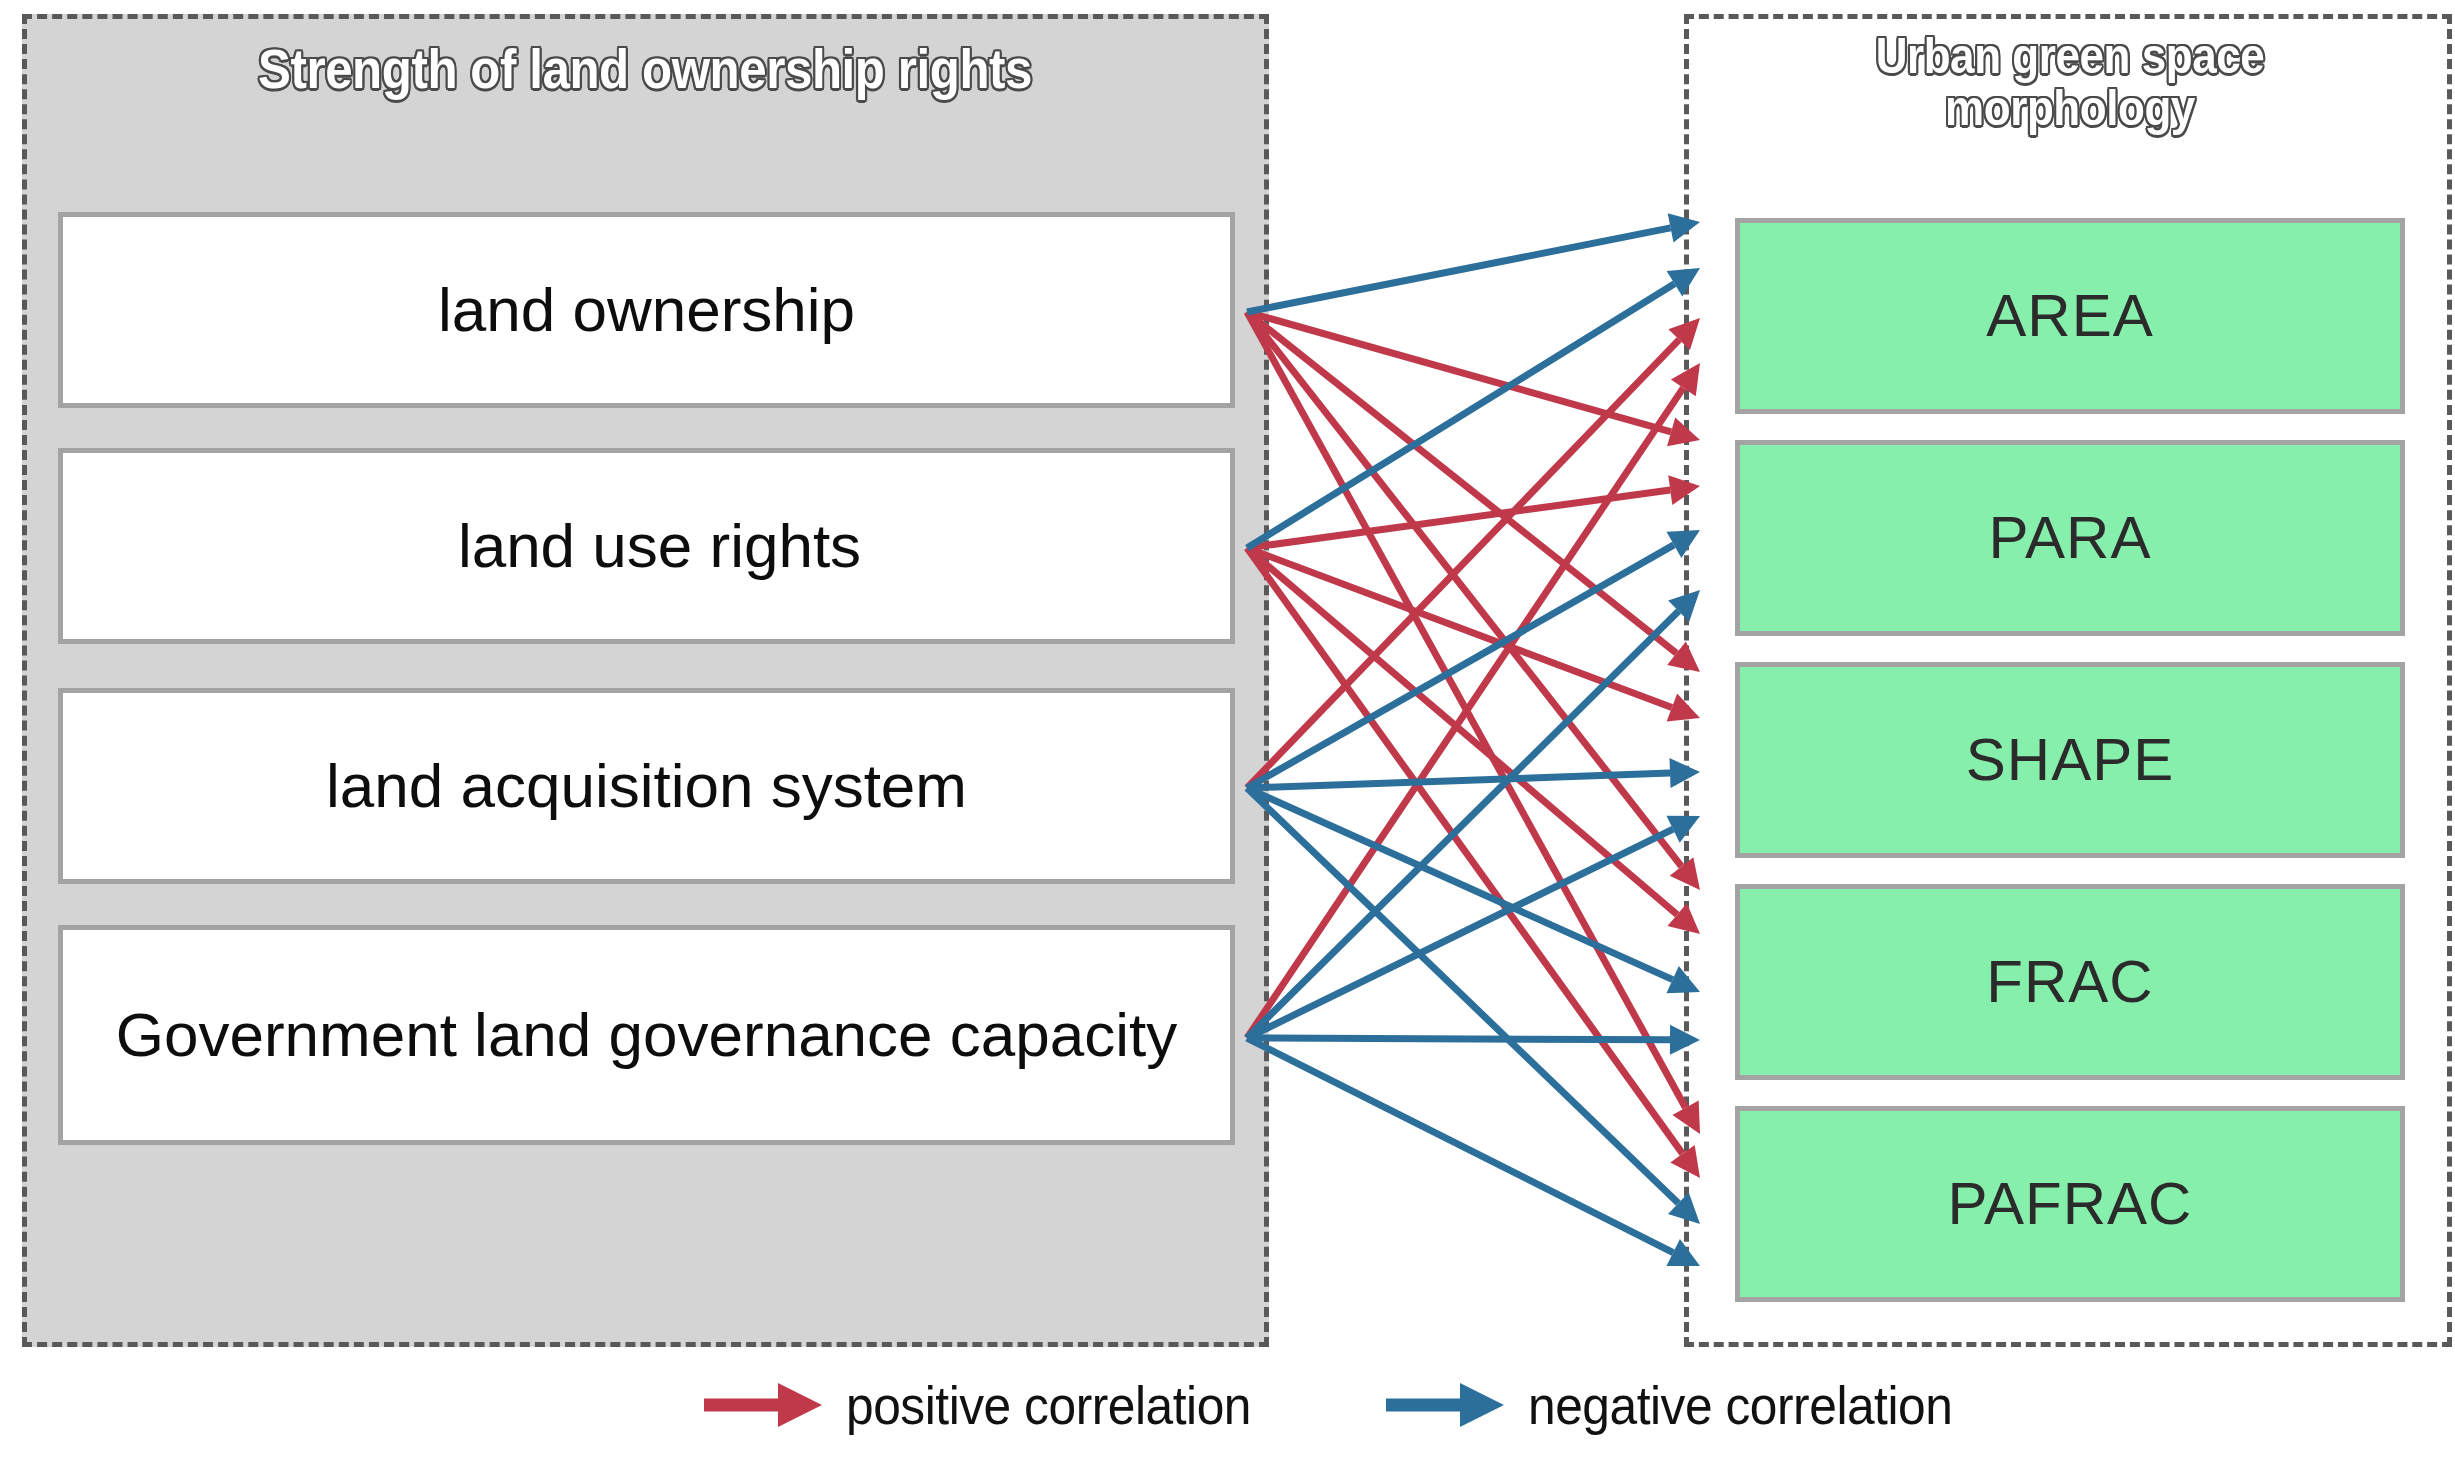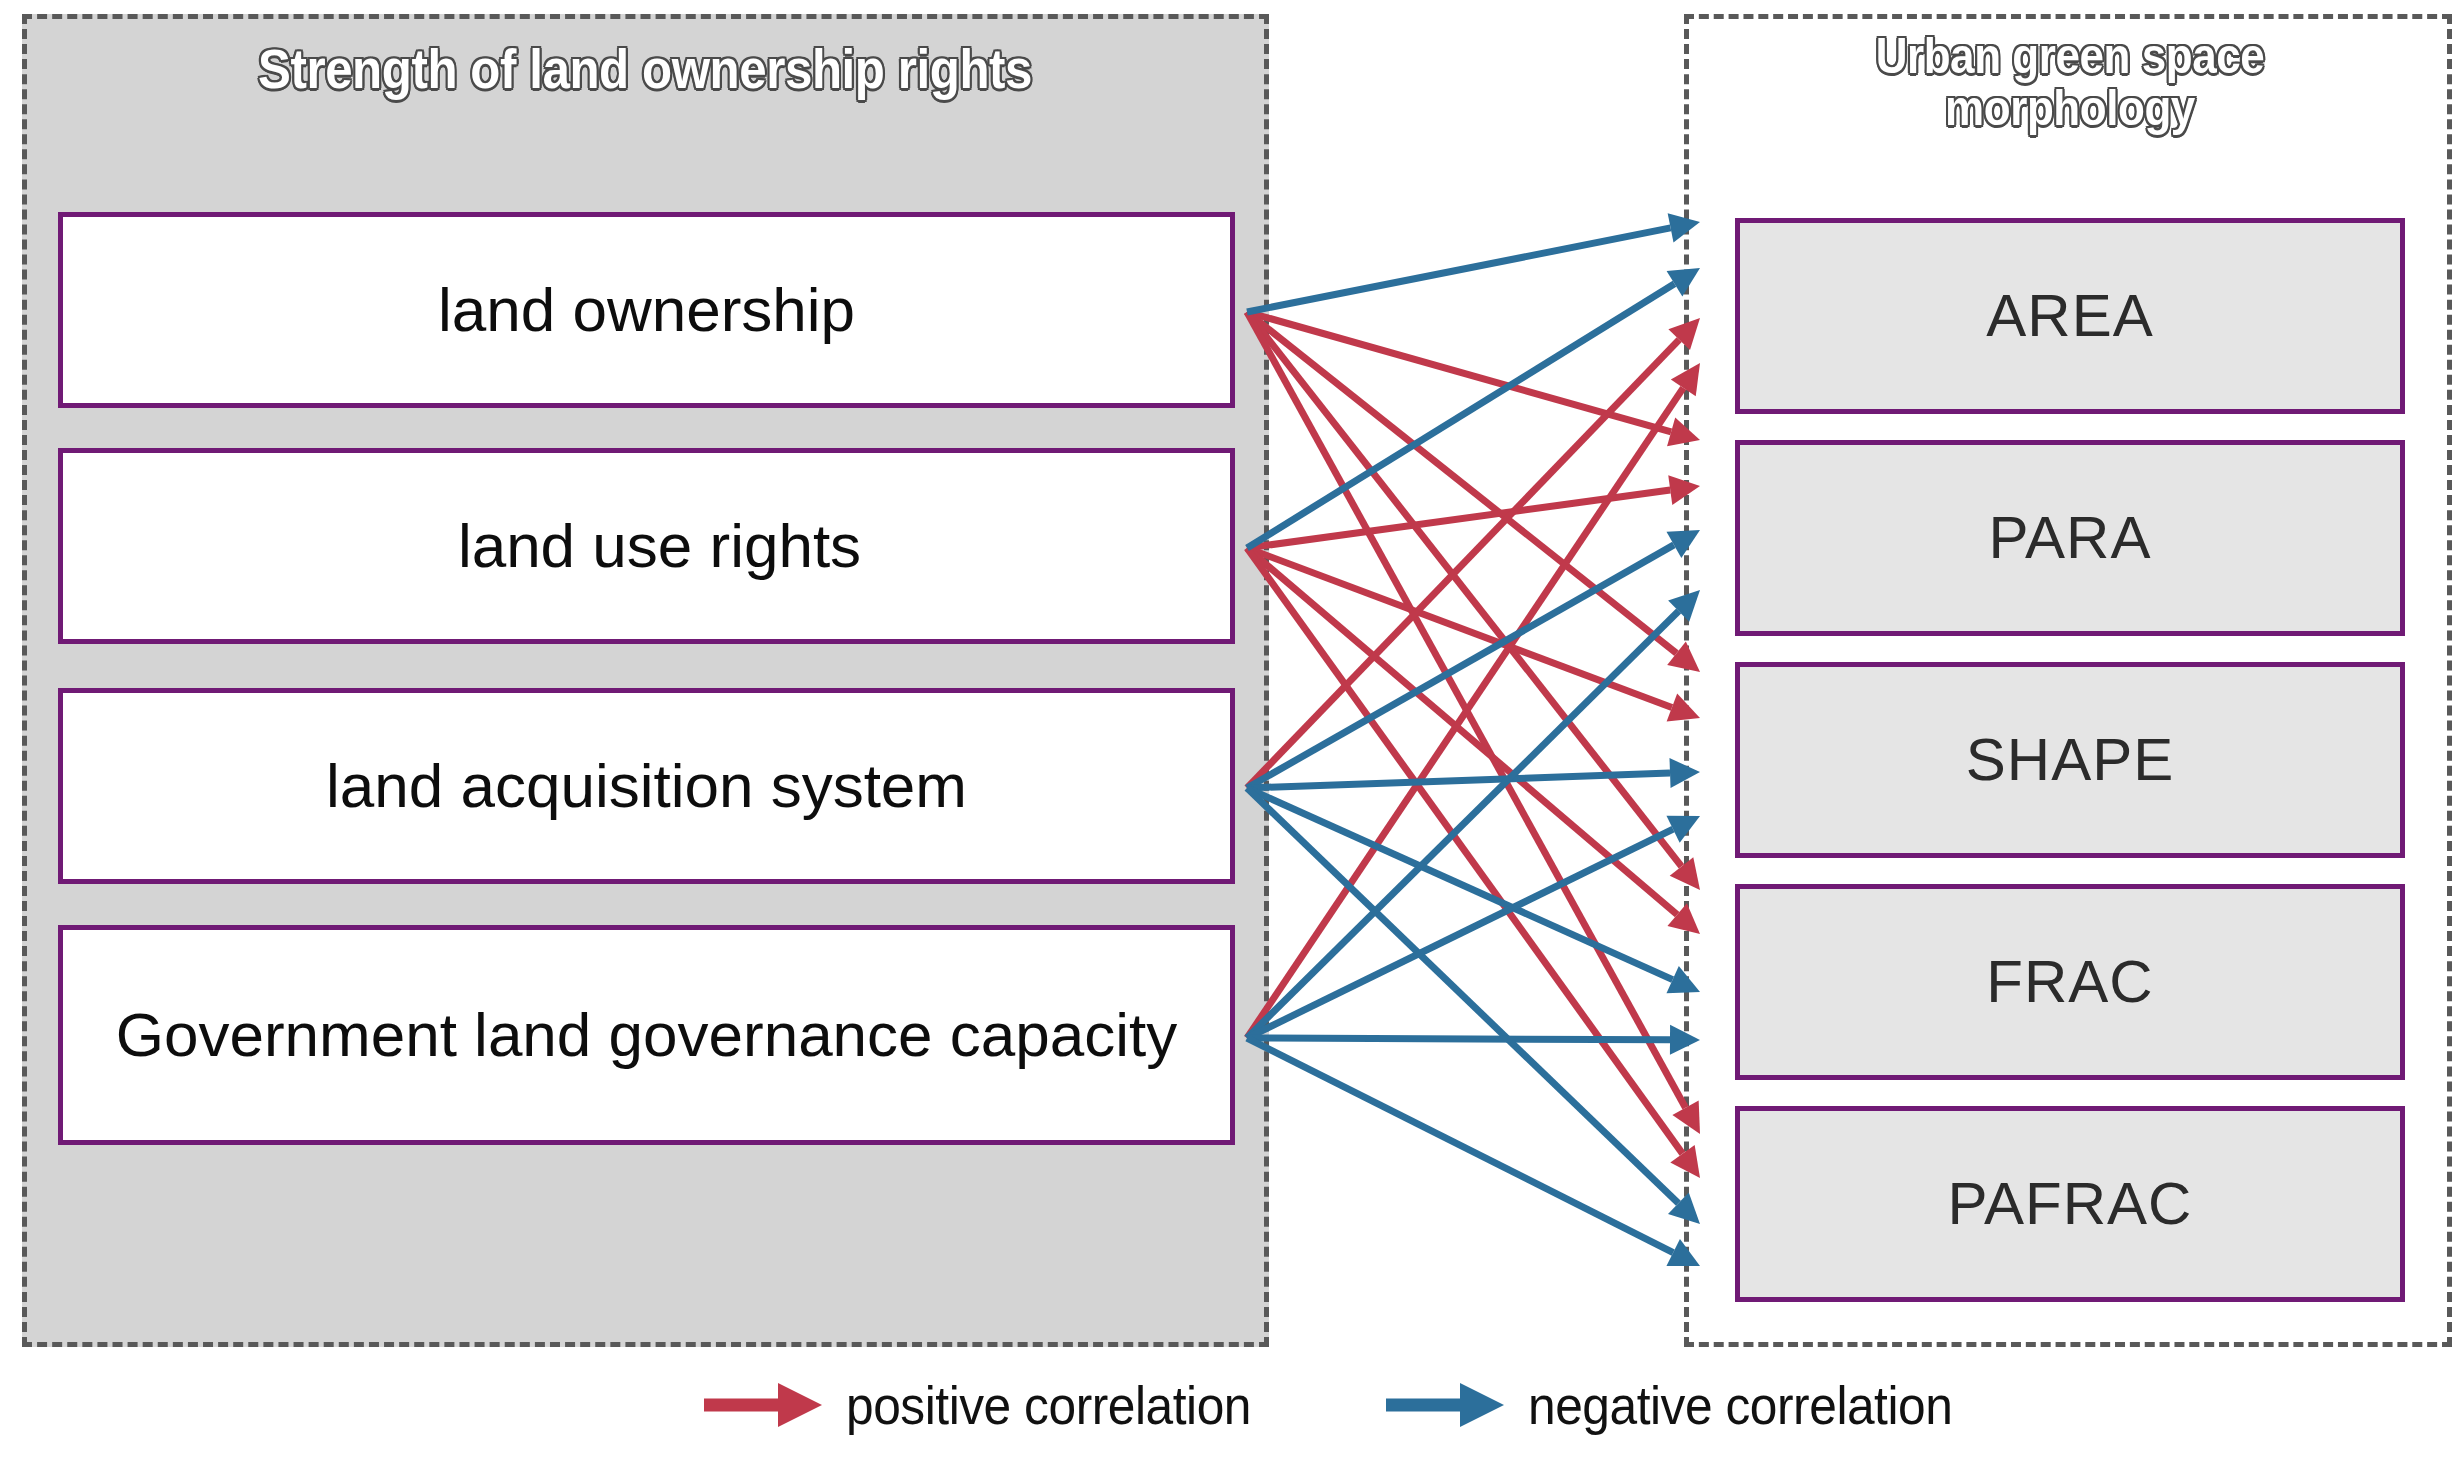--- a/index.html
+++ b/index.html
@@ -22,24 +22,24 @@
         -2px -2px 0 #4a4a4a, 2px -2px 0 #4a4a4a,
         -2px  2px 0 #4a4a4a, 2px  2px 0 #4a4a4a,
          0px -2.5px 0 #4a4a4a, 0px 2.5px 0 #4a4a4a,
         -2.5px 0 0 #4a4a4a, 2.5px 0 0 #4a4a4a;}
   #left-title{left:40px;top:40px;width:1210px;font-size:56px;}
   #right-title{left:1700px;top:30px;width:740px;font-size:50px;}
 
   
   .node{position:absolute;box-sizing:border-box;display:flex;
         align-items:center;justify-content:center;text-align:center;
-        border:5px solid #701a75;line-height:1.1;}
+        border:5px solid #a3a3a3;line-height:1.1;}
   .node.left{background:#ffffff;color:#0d0d0d;font-size:62px;
         left:58px;width:1177px;}
-  .node.right{background:#e5e5e5;color:#2b2b2b;font-size:60px;
+  .node.right{background:#86efac;color:#2b2b2b;font-size:60px;
         left:1735px;width:670px;letter-spacing:1px;}
 
   #node-land-ownership{top:212px;height:196px;}
   #node-land-use-rights{top:448px;height:196px;padding-left:26px;}
   #node-land-acquisition{top:688px;height:196px;}
   #node-government{top:925px;height:220px;}
 
   #node-area{top:218px;height:196px;}
   #node-para{top:440px;height:196px;}
   #node-shape{top:662px;height:196px;}

